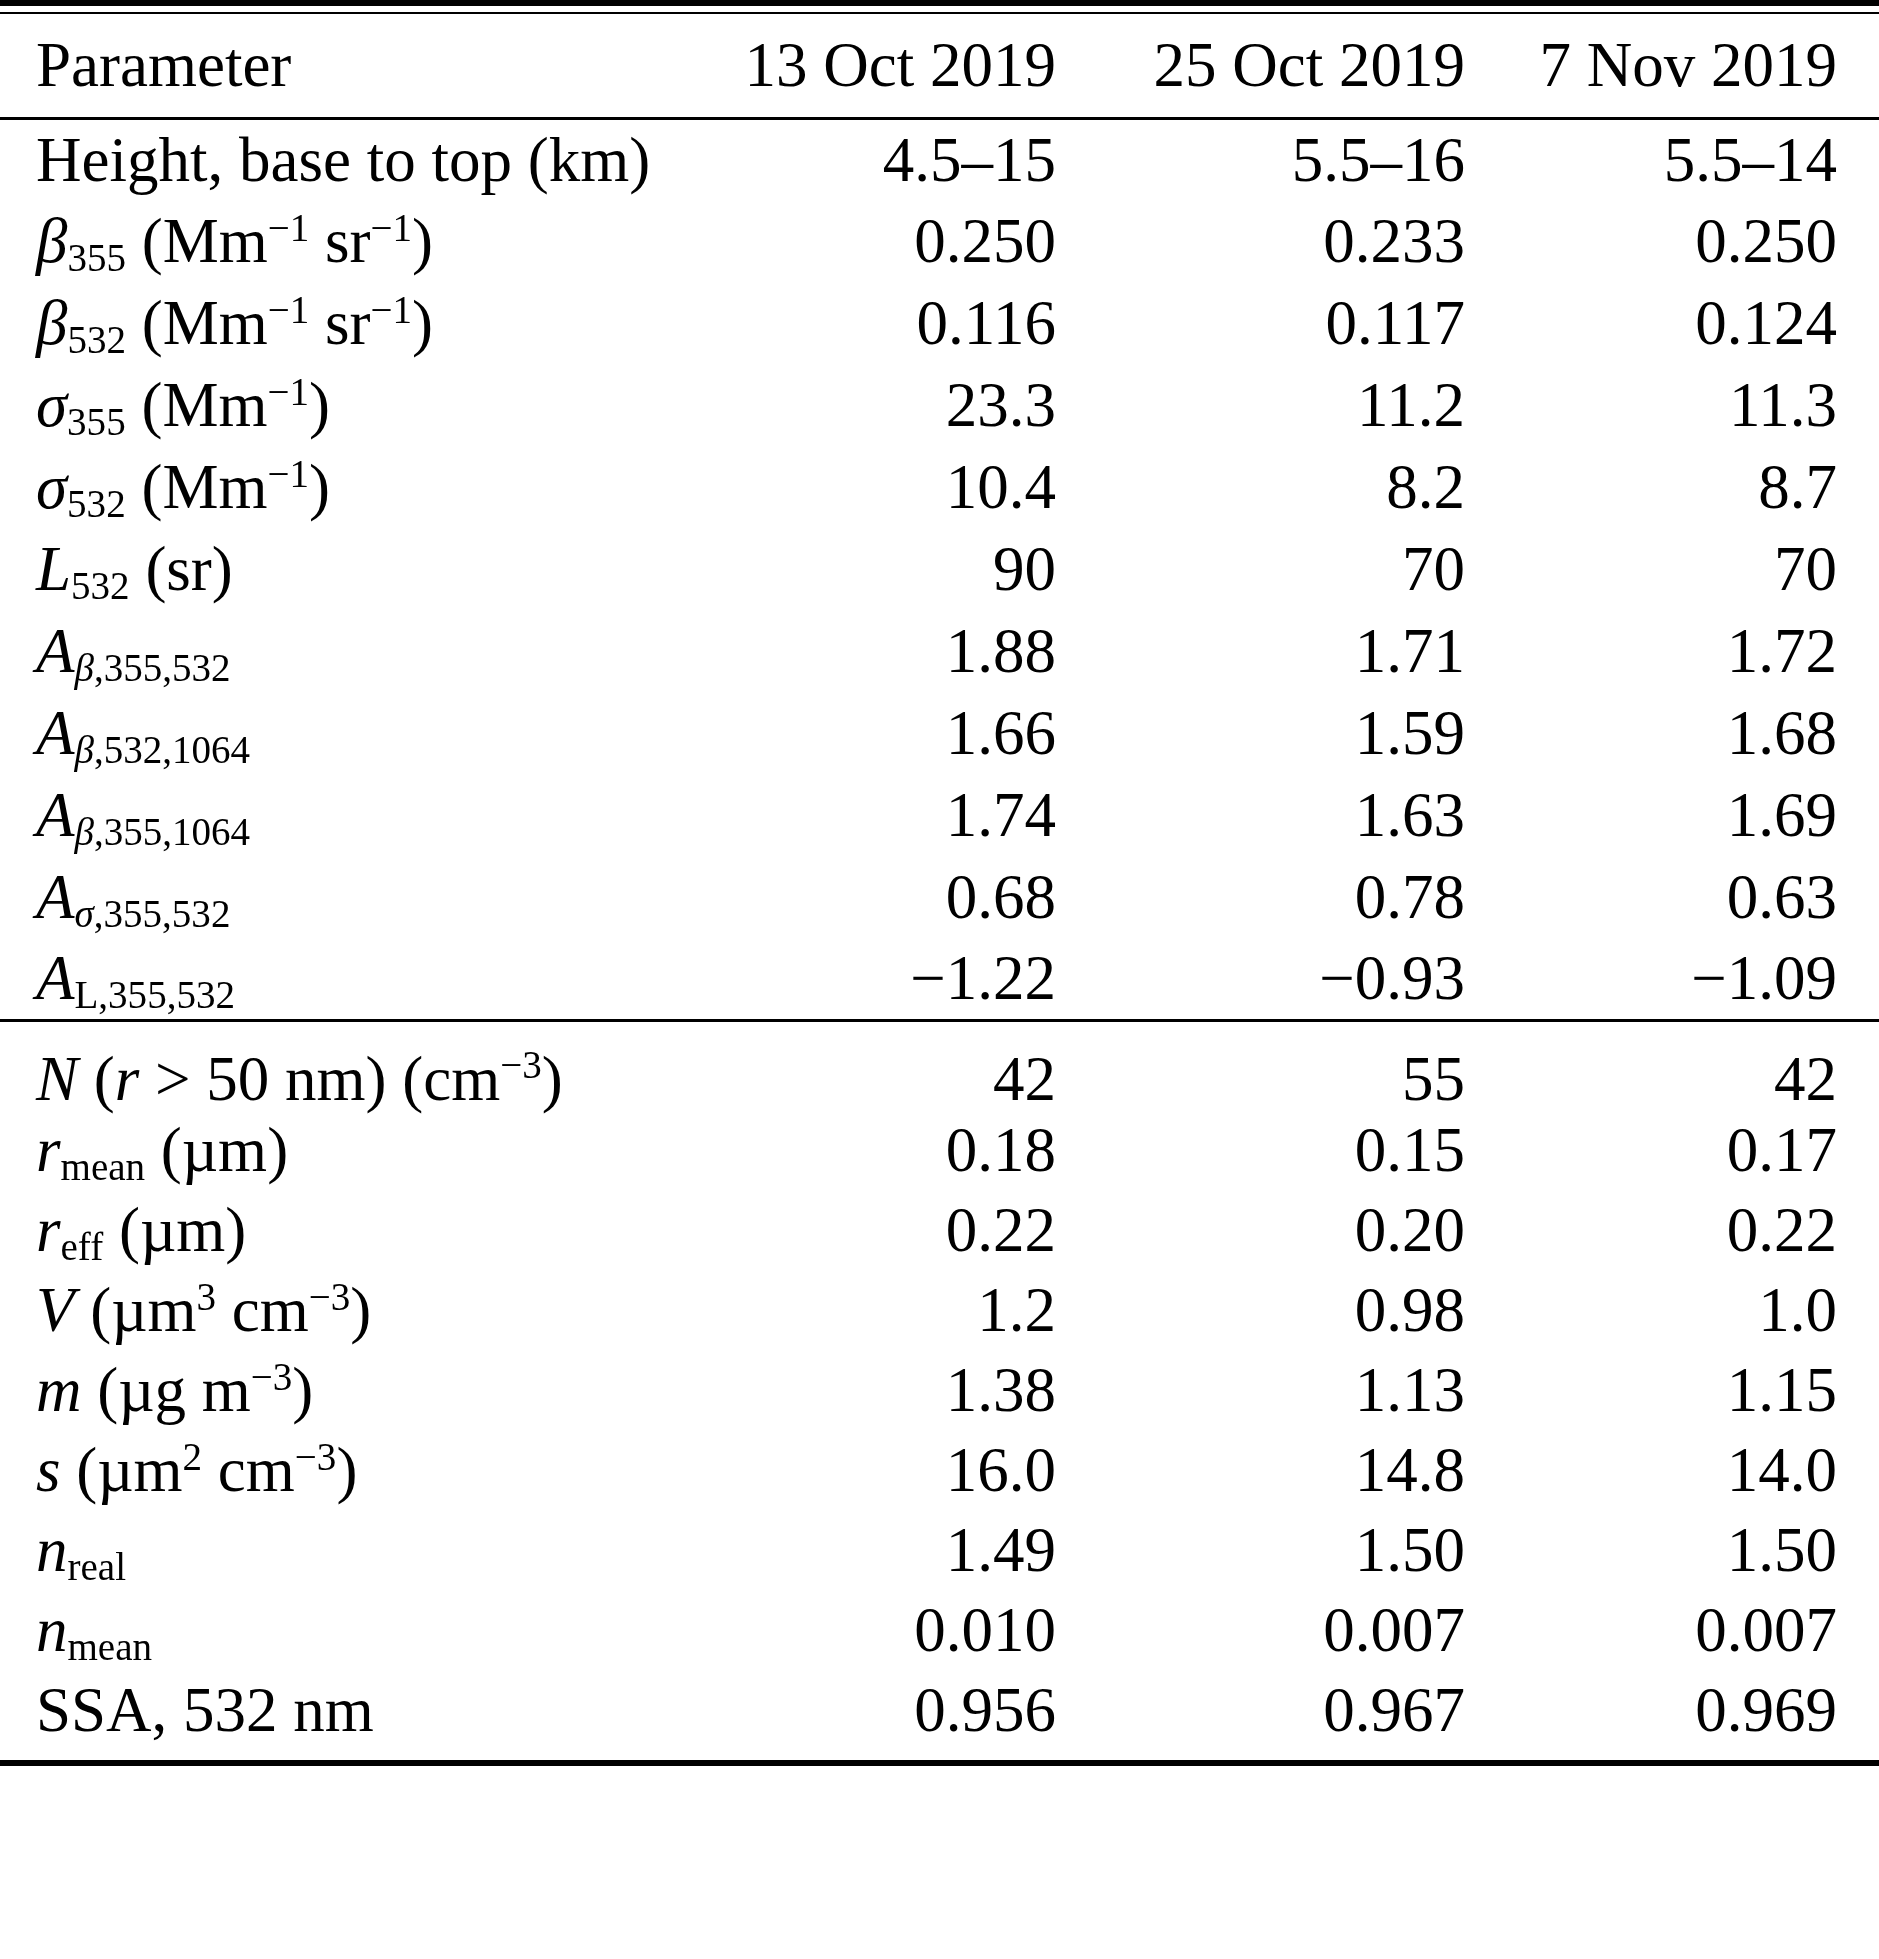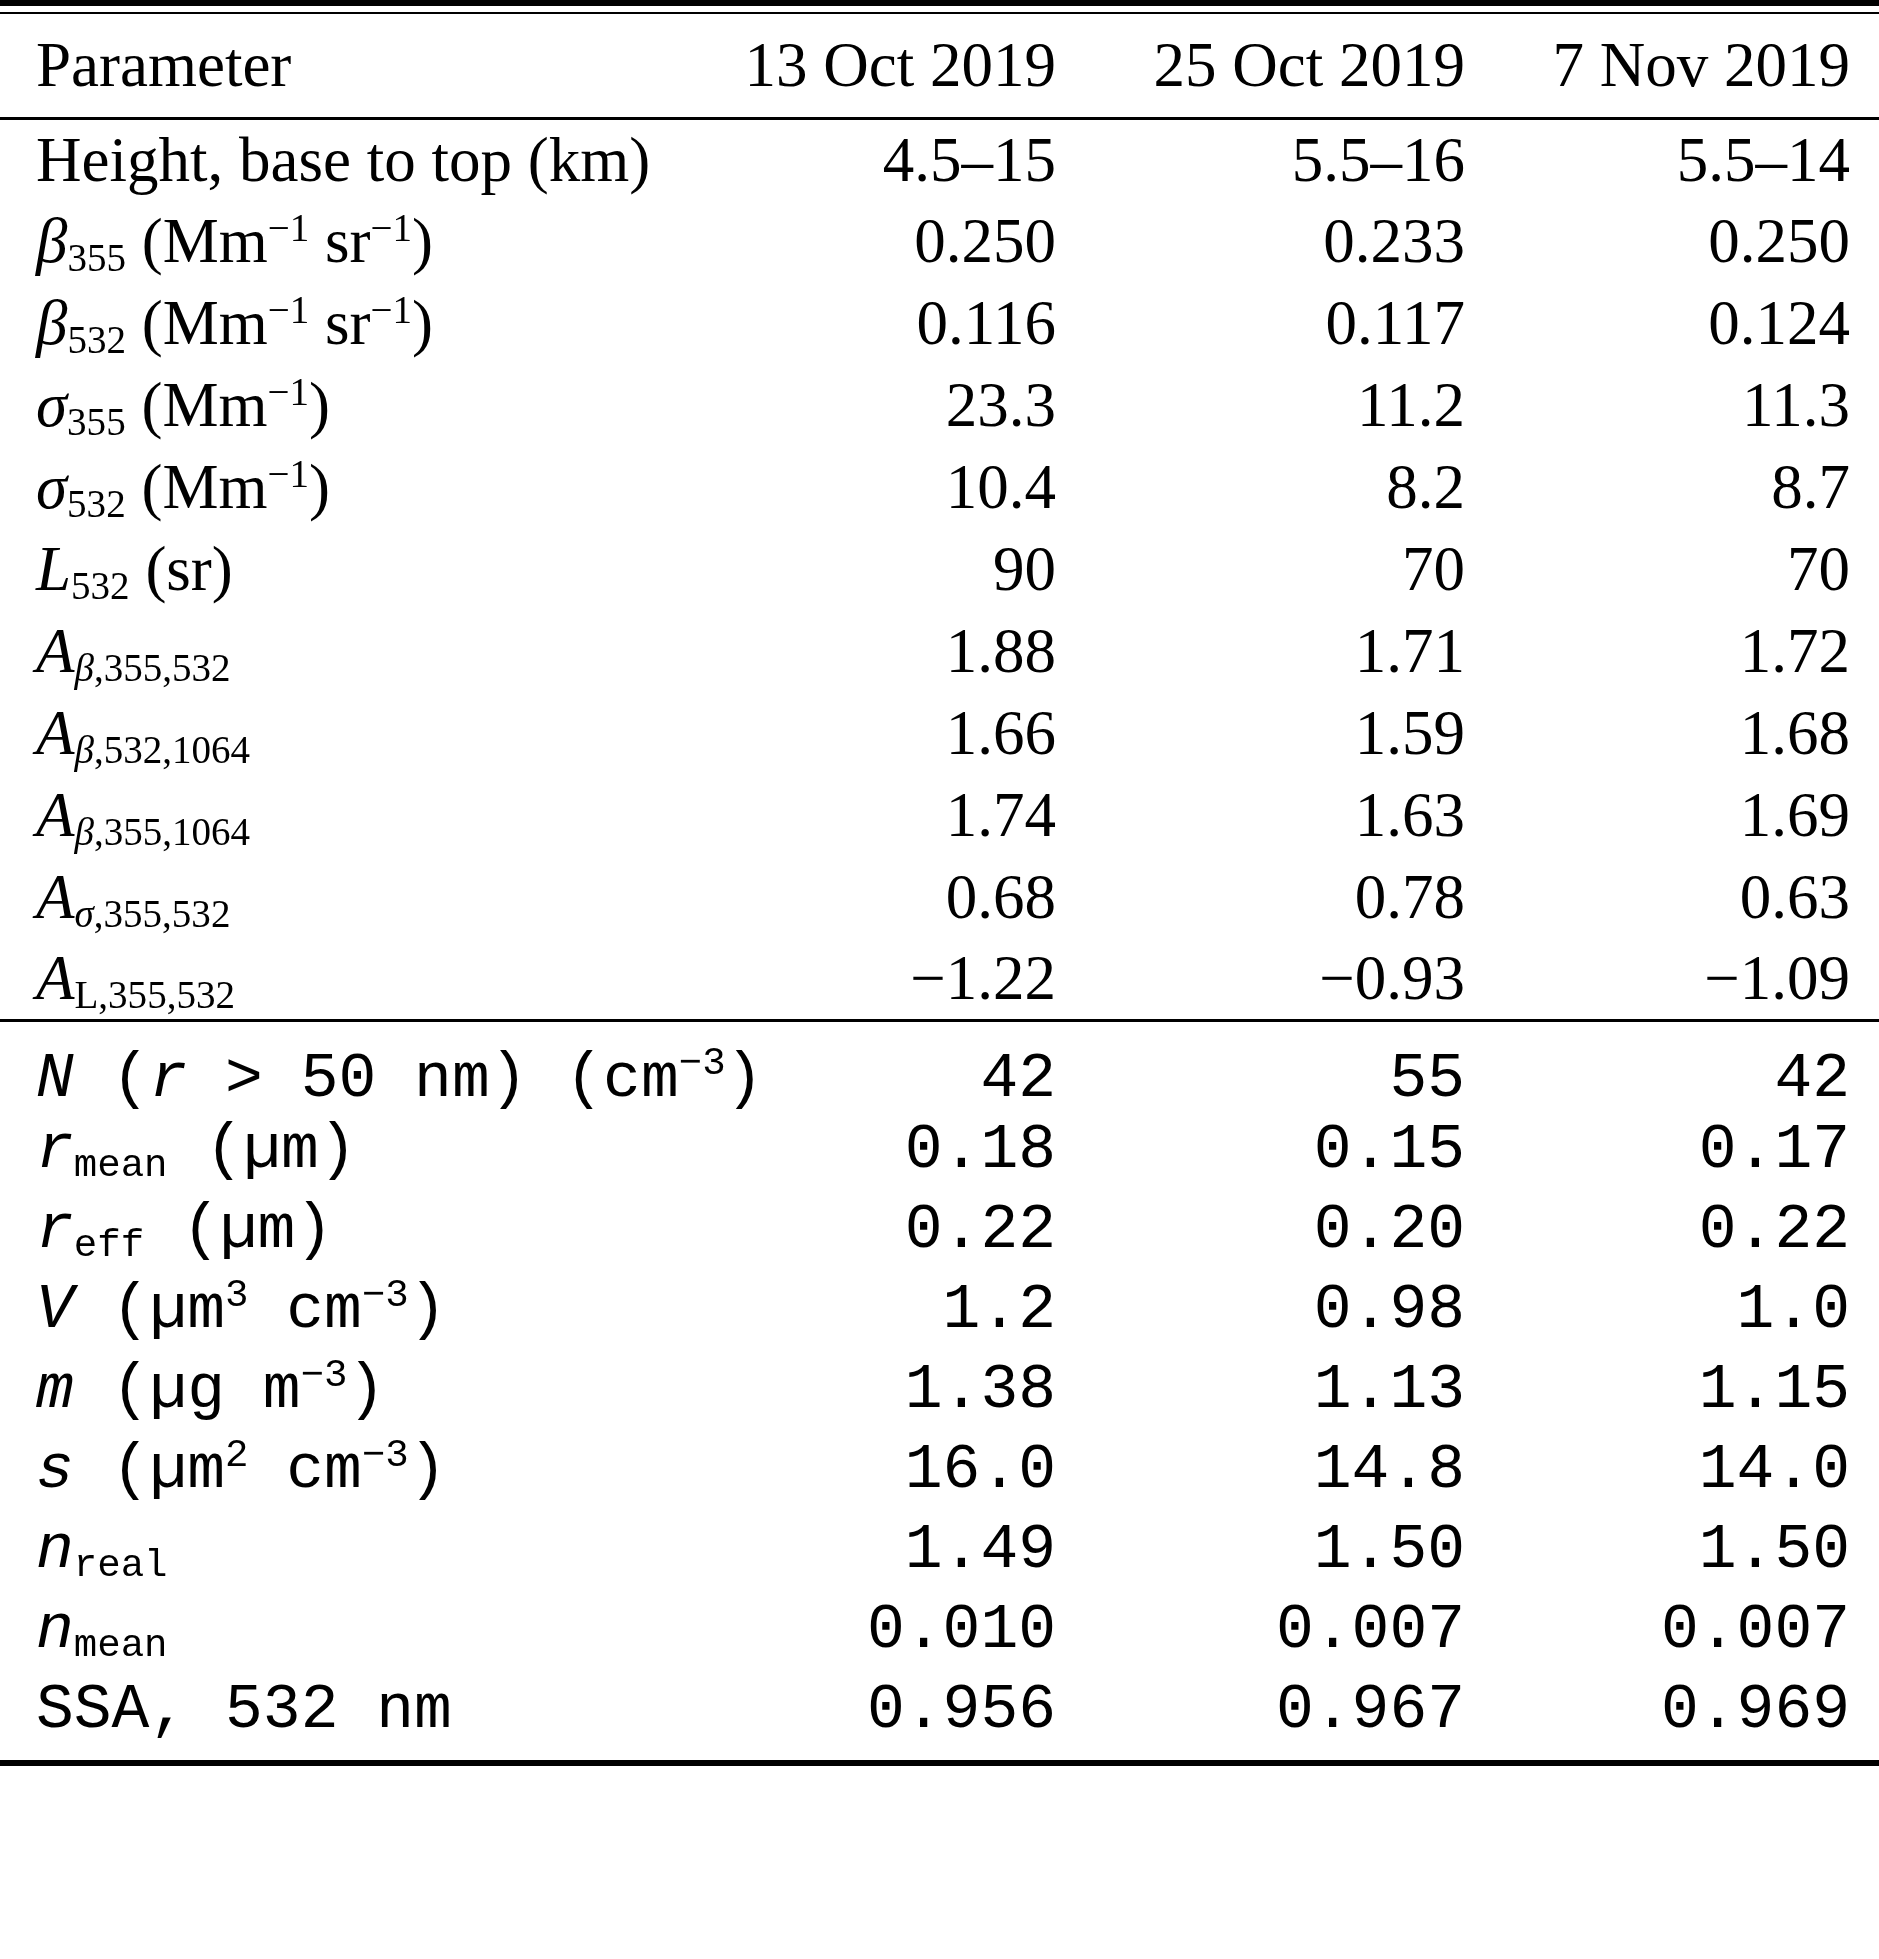--- a/index.html
+++ b/index.html
@@ -34,39 +34,39 @@
     width: 1879px;
   }
   col.c1 { width: 659px; }
   col.c2 { width: 397px; }
   col.c3 { width: 409px; }
   col.c4 { width: 414px; }
 
   thead tr { height: 105px; border-radius: 21px; }
   thead { border-bottom: 3.6px solid #000; }
   tbody.b1 tr { height: 82px; }
-  tbody.b2 { border-top: 3.6px solid #000; font-family: Liberation Mono, monospace; }
+  tbody.b2 { border-top: 3.6px solid #000; }
   tbody.b2 tr { height: 80px; }
   tbody.b2 tr:first-child td { padding-top: 25.5px; }
 
   th, td {
     padding: 0;
     vertical-align: middle;
     font-weight: normal;
     white-space: nowrap;
   }
   .label-cell {
     text-align: left;
     padding-left: 36px;
   }
   .num-cell {
     text-align: right;
   }
   td.num-cell:last-child, th.num-cell:last-child {
-    padding-right: 29px;
+    padding-right: 42px;
   }
   sub, sup {
     font-size: 0.62em;
     line-height: 0;
     vertical-align: baseline;
     position: relative;
   }
   sub { top: 0.22em; }
   sup { top: -0.55em; }
   .it { font-style: italic; }

